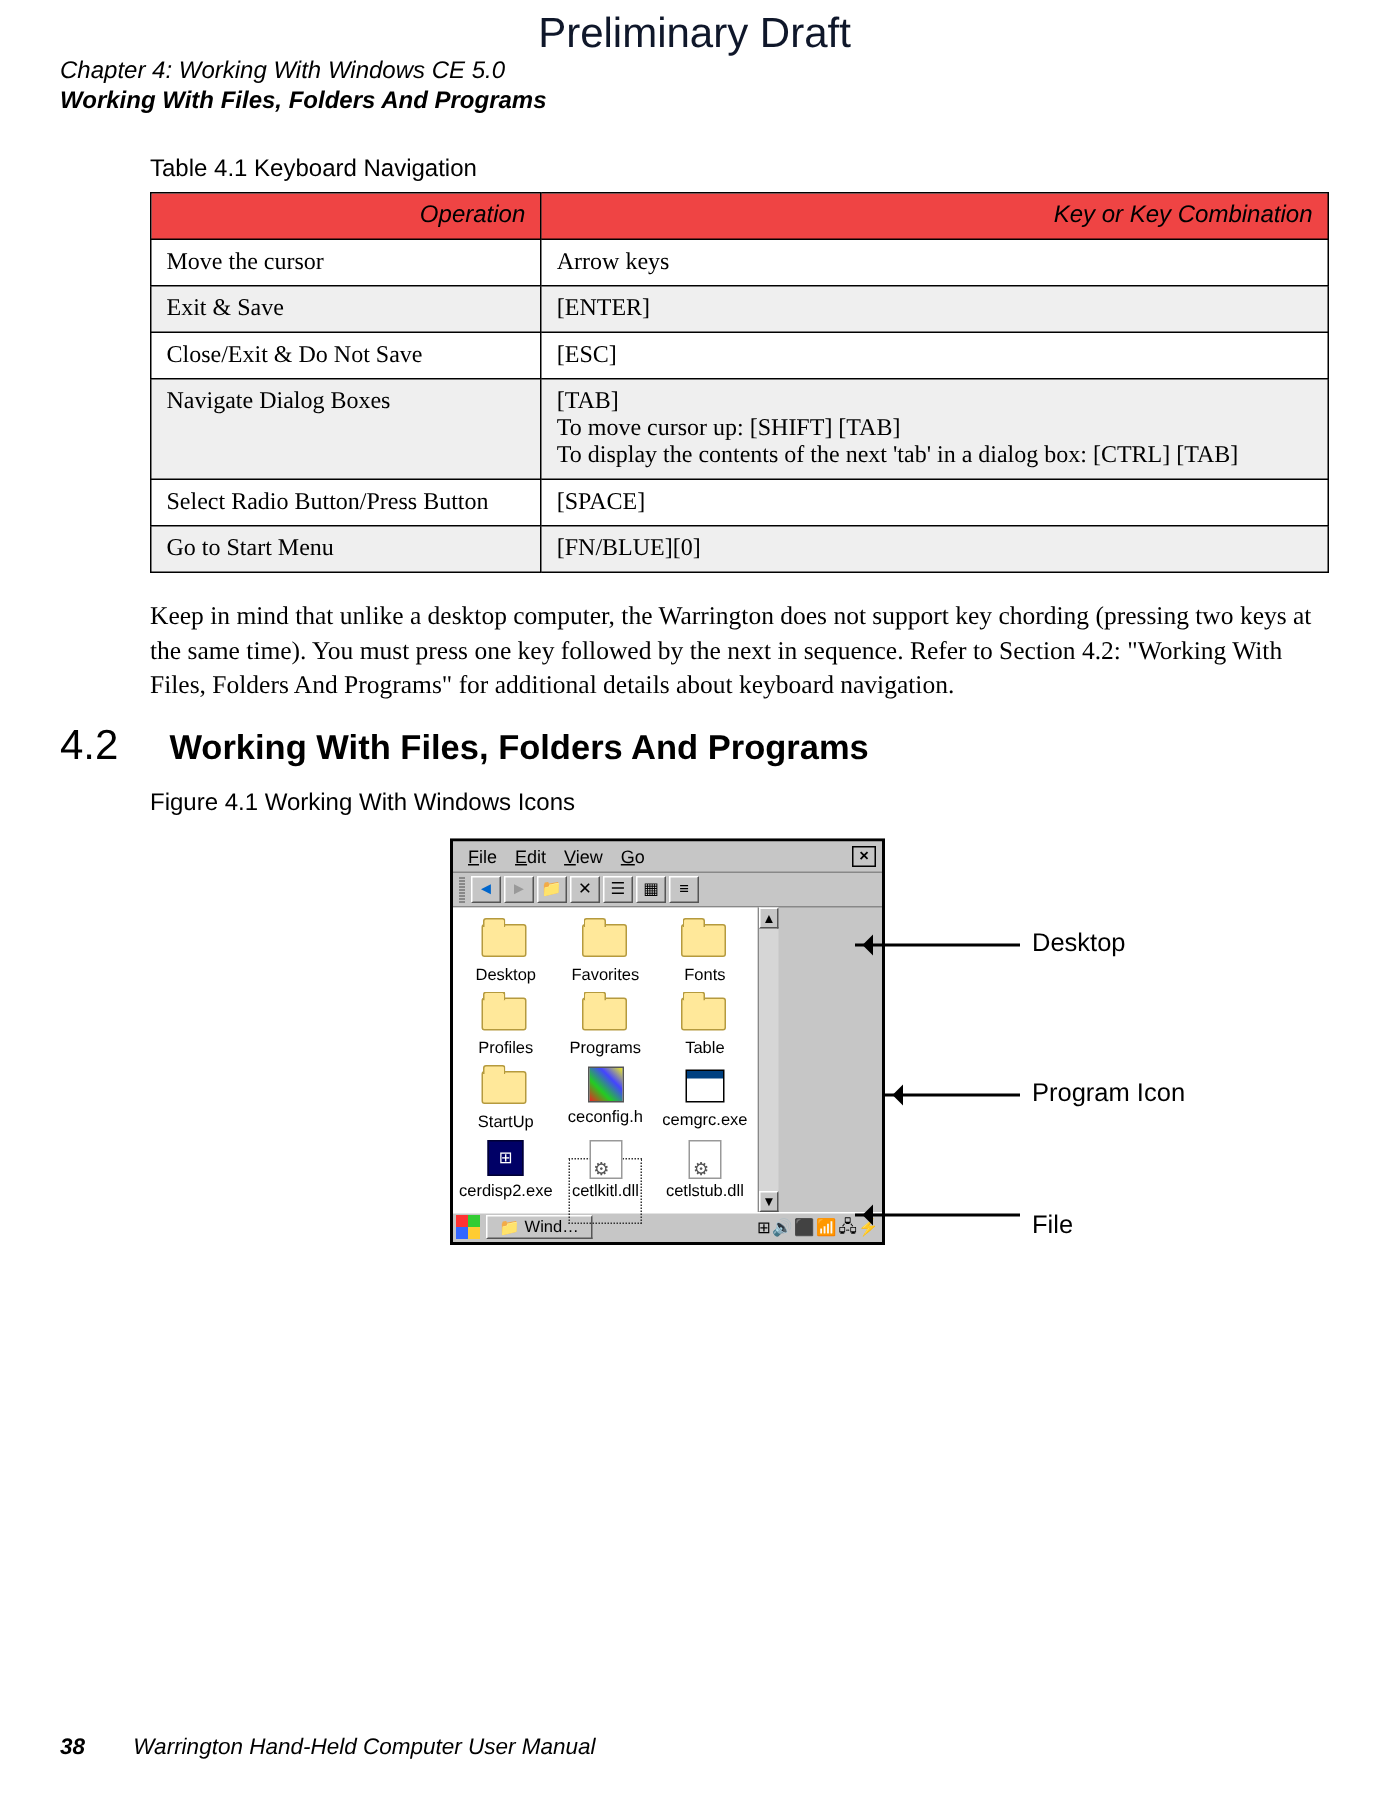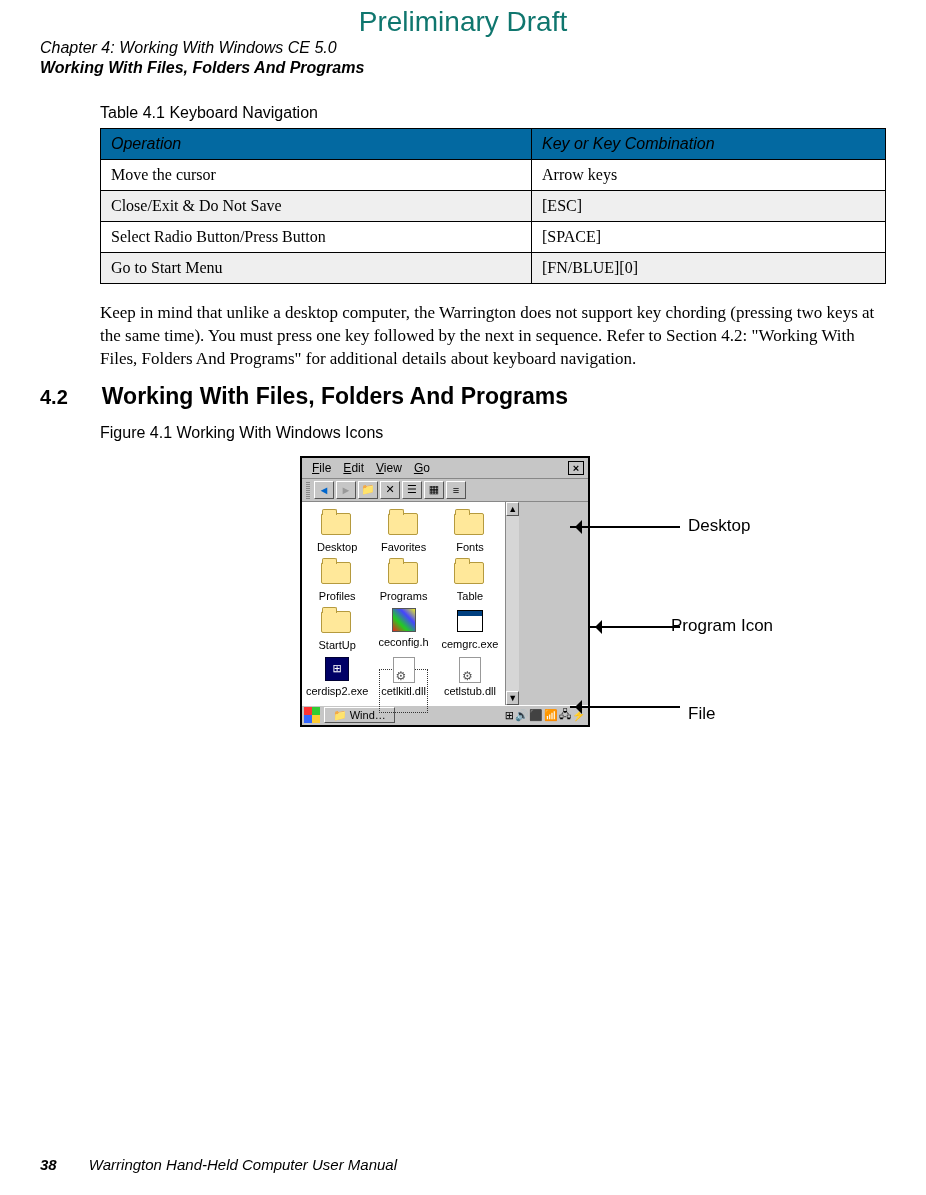--- a/index.html
+++ b/index.html
@@ -8,21 +8,21 @@
     padding: 0;
     font-family: "Times New Roman", Times, serif;
     width: 926px;
     height: 1195px;
     position: relative;
     background: #fff;
     color: #000;
   }
   .watermark {
     text-align: center;
-    color: #0f766e;
+    color: #0f172a;
     font-size: 28px;
     font-family: Arial, sans-serif;
     padding-top: 6px;
   }
   .header-block {
     padding: 0 40px 8px 40px;
     font-style: italic;
     font-size: 16px;
     line-height: 1.25;
     font-family: "Trebuchet MS", "Lucida Sans", sans-serif;
@@ -42,43 +42,44 @@
     margin-bottom: 18px;
   }
   table.kb th, table.kb td {
     border: 1px solid #000;
     padding: 6px 10px;
     text-align: left;
     vertical-align: top;
     font-size: 16px;
   }
   table.kb th {
-    background: #0369a1;
+    background: #ef4444;
     font-family: "Trebuchet MS", Arial, sans-serif;
     font-style: italic;
     font-weight: normal;
+    text-align: right;
   }
   table.kb tr:nth-child(odd) td { background: #ffffff; }
   table.kb tr:nth-child(even) td { background: #efefef; }
   .body-para {
     font-size: 17px;
     line-height: 1.35;
     margin: 12px 0 12px 0;
   }
   .section-row {
     display: flex;
     align-items: baseline;
     gap: 34px;
     margin-left: -60px;
     margin-bottom: 14px;
   }
   .section-num {
     font-family: "Trebuchet MS", Arial, sans-serif;
-    font-weight: bold;
-    font-size: 20px;
+    font-weight: normal;
+    font-size: 28px;
   }
   .section-title {
     font-family: "Trebuchet MS", Arial, sans-serif;
     font-weight: bold;
     font-size: 23px;
   }
   .figure-caption {
     font-family: "Trebuchet MS", Arial, sans-serif;
     font-size: 16px;
     margin-bottom: 14px;
@@ -198,22 +199,32 @@
         <th>Operation</th>
         <th>Key or Key Combination</th>
       </tr>
     </thead>
     <tbody>
       <tr>
           <td>Move the cursor</td>
           <td>Arrow keys</td>
         </tr>
       <tr>
+          <td>Exit &amp; Save</td>
+          <td>[ENTER]</td>
+        </tr>
+      <tr>
           <td>Close/Exit &amp; Do Not Save</td>
           <td>[ESC]</td>
+        </tr>
+      <tr>
+          <td>Navigate Dialog Boxes</td>
+          <td style="white-space:pre-line">[TAB]
+To move cursor up: [SHIFT] [TAB]
+To display the contents of the next 'tab' in a dialog box: [CTRL] [TAB]</td>
         </tr>
       <tr>
           <td>Select Radio Button/Press Button</td>
           <td>[SPACE]</td>
         </tr>
       <tr>
           <td>Go to Start Menu</td>
           <td>[FN/BLUE][0]</td>
         </tr>
     </tbody>
@@ -309,21 +320,21 @@
           <span>⚡</span>
         </div>
       </div>
     </div>
 
     <div class="annotations">
       <div class="arrow" style="top:70px; left:-30px; width:110px;"></div>
       <div class="annot" style="top:60px; left:88px;">Desktop</div>
 
       <div class="arrow" style="top:170px; left:-10px; width:90px;"></div>
-      <div class="annot" style="top:160px; left:71px;">Program Icon</div>
+      <div class="annot" style="top:160px; left:88px;">Program Icon</div>
 
       <div class="arrow" style="top:250px; left:-30px; width:110px;"></div>
       <div class="annot" style="top:248px; left:88px;">File</div>
     </div>
   </div>
 </div>
 
 <div class="footer">
   <span class="pnum">38</span>
   <span>Warrington Hand-Held Computer User Manual</span>

